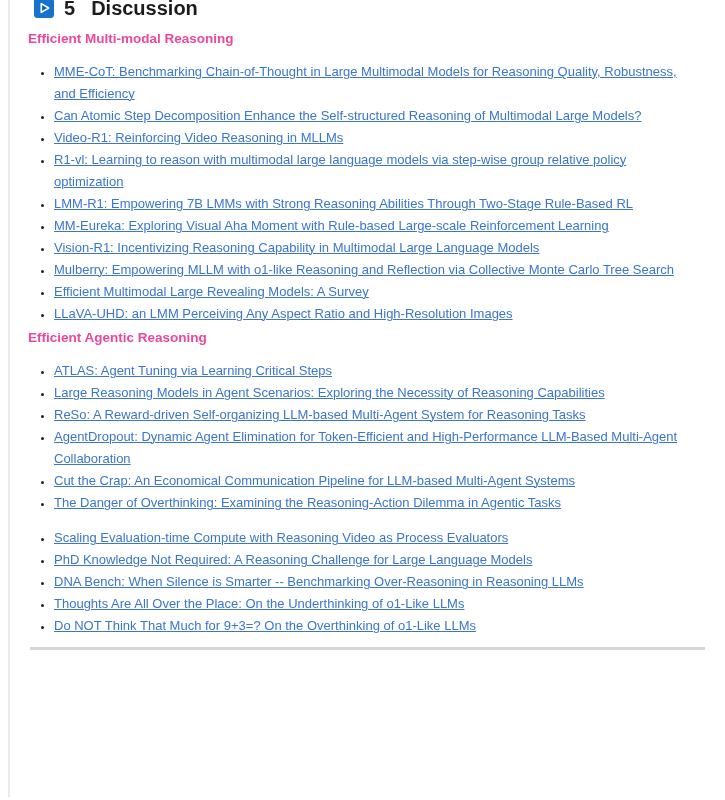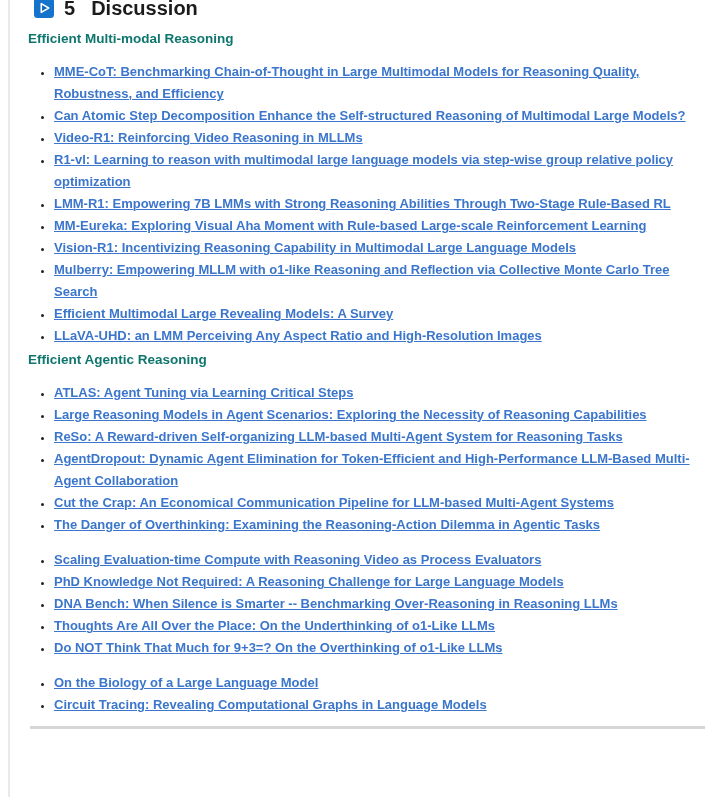--- a/index.html
+++ b/index.html
@@ -37,31 +37,31 @@
   }
   .play-icon { display: inline-block; width: 20px; height: 20px; }
   .play-icon svg { display: block; }
   .h-num { margin-left: 10px; }
   .h-title { margin-left: 16px; }
   .subhead {
     margin: 11px 0 0 0;
     font-size: 13.5px;
     line-height: 18px;
     font-weight: 700;
-    color: #0f766e;
+    color: #ec4899;
   }
   .subhead.later { margin-top: 4px; }
   ul.paper-list {
     margin: 13px 0 0 0;
     padding: 0 0 0 26px;
     font-size: 13px;
     line-height: 22px;
     max-width: 670px;
   }
-  ul.paper-list li { padding: 0; margin: 0; font-weight: bold; }
+  ul.paper-list li { padding: 0; margin: 0; }
   ul.paper-list li::marker { color: #212121; font-size: 11px; }
   a.paper-link {
     color: #3b76cc;
     text-decoration: underline;
     text-decoration-thickness: 1px;
   }
   hr.divider {
     border: none;
     height: 3px;
     background: #d6d6d6;
@@ -110,19 +110,15 @@
   </ul>
 
   <ul class="paper-list">
     <li><a href="#" class="paper-link">Scaling Evaluation-time Compute with Reasoning Video as Process Evaluators</a></li>
     <li><a href="#" class="paper-link">PhD Knowledge Not Required: A Reasoning Challenge for Large Language Models</a></li>
     <li><a href="#" class="paper-link">DNA Bench: When Silence is Smarter -- Benchmarking Over-Reasoning in Reasoning LLMs</a></li>
     <li><a href="#" class="paper-link">Thoughts Are All Over the Place: On the Underthinking of o1-Like LLMs</a></li>
     <li><a href="#" class="paper-link">Do NOT Think That Much for 9+3=? On the Overthinking of o1-Like LLMs</a></li>
   </ul>
 
-  <ul class="paper-list">
-    <li><a href="#" class="paper-link">On the Biology of a Large Language Model</a></li>
-    <li><a href="#" class="paper-link">Circuit Tracing: Revealing Computational Graphs in Language Models</a></li>
-  </ul>
 
   <hr class="divider">
 </div>
 
 </body></html>

